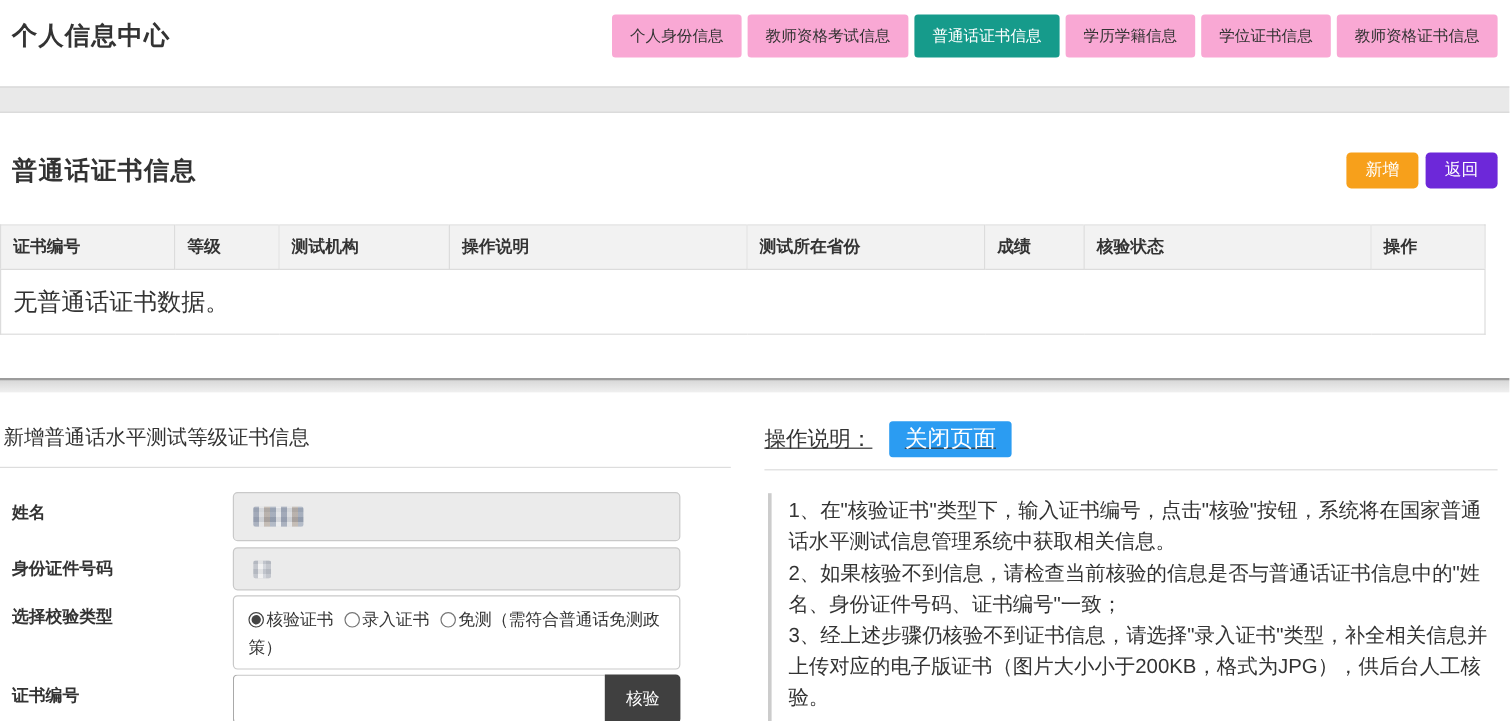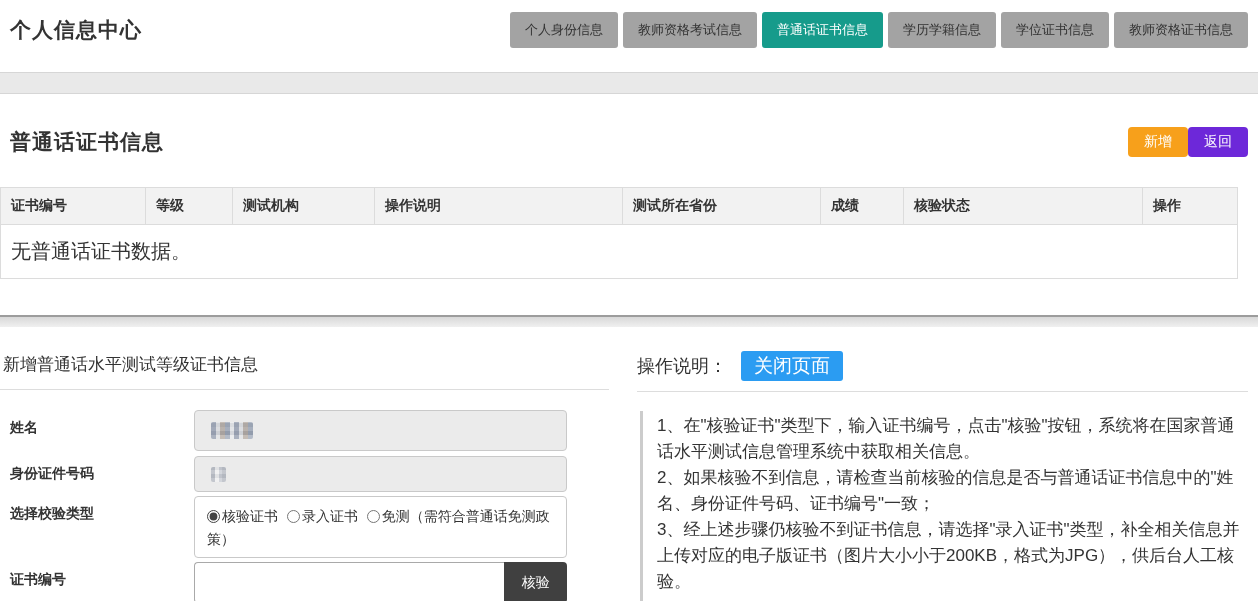--- a/index.html
+++ b/index.html
@@ -3,30 +3,30 @@
 <meta charset="utf-8">
 <style>
   * { box-sizing: border-box; margin: 0; padding: 0; }
   html,body { width:1258px; height:601px; overflow:hidden; background:#fff;
     font-family:"Liberation Sans","DejaVu Sans",sans-serif; color:#333; }
 
   
   .topbar { height:72px; display:flex; justify-content:space-between; padding:0 10px; }
   .page-title { font-size:21px; font-weight:bold; margin-top:16px; letter-spacing:1px; }
   .tabs { display:flex; gap:5px; margin-top:12px; }
-  .tab { height:36px; line-height:36px; padding:0 15px; font-size:13px; background:#a3a3a3;
+  .tab { height:36px; line-height:36px; padding:0 15px; font-size:13px; background:#f9a8d4;
          color:#333; border-radius:3px; cursor:pointer; white-space:nowrap; }
   .tab.active { background:#169b8b; color:#fff; }
 
   .bar1 { height:22px; background:#e9e9e9; border-top:1px solid #d6d6d6; border-bottom:1px solid #d6d6d6; }
 
   
   .section-head { padding:30px 10px 0 10px; display:flex; justify-content:space-between; align-items:center; height:66px; }
   .section-title { font-size:21px; font-weight:bold; letter-spacing:1px; }
-  .head-buttons { display:flex; gap:0; }
+  .head-buttons { display:flex; gap:6px; }
   .btn { border:none; color:#fff; cursor:pointer; font-family:inherit; }
   .btn-orange { background:#f7a01b; width:60px; height:30px; font-size:14px; border-radius:4px; }
   .btn-teal   { background:#6d28d9; width:60px; height:30px; font-size:14px; border-radius:4px; }
 
   
   table.cert-table { border-collapse:collapse; table-layout:fixed; width:1237px; margin-top:27px;
                      border:1px solid #dcdcdc; }
   .cert-table th { background:#f2f2f2; text-align:left; font-size:14px; font-weight:bold; color:#333;
                    padding:9px 10px; border-right:1px solid #dcdcdc; border-bottom:1px solid #dcdcdc;
                    white-space:nowrap; overflow:hidden; }
@@ -71,21 +71,21 @@
   .radio-box label { margin-right:5px; cursor:pointer; }
   .radio-box input[type=radio] { vertical-align:-2px; margin-right:2px; accent-color:#444; }
 
   .cert-row-ctrl { display:flex; }
   .cert-input { width:317px; height:41px; border:1px solid #a9a9a9; border-right:none;
                 border-radius:4px 0 0 4px; font-size:14px; padding:0 10px; outline:none;
                 font-family:inherit; background:#fff; }
   .btn-verify { width:64px; height:41px; background:#404040; font-size:14px; border-radius:0 4px 4px 0; }
 
   .help-col { margin-left:28px; width:611px; flex:none; }
-  .help-head { margin-top:24px; display:flex; align-items:center; padding-bottom:10px; border-bottom:1px solid #ddd; }
+  .help-head { margin-top:24px; display:flex; align-items:center; padding-bottom:10px; border-bottom:1px solid #ddd;text-decoration:underline; }
   .help-title { font-size:18px; color:#333; }
   .btn-blue { background:#2b9cf2; height:30px; padding:0 13px; font-size:19px; border-radius:3px; margin-left:14px; }
   .help-body { margin-top:19px; margin-left:3px; border-left:3px solid #ccc; padding:2px 0 6px 14px;
                width:600px; font-size:17px; line-height:26px; color:#333; }
   .help-body p { margin:0; }
 </style>
 </head>
 <body>
 
 <div>

